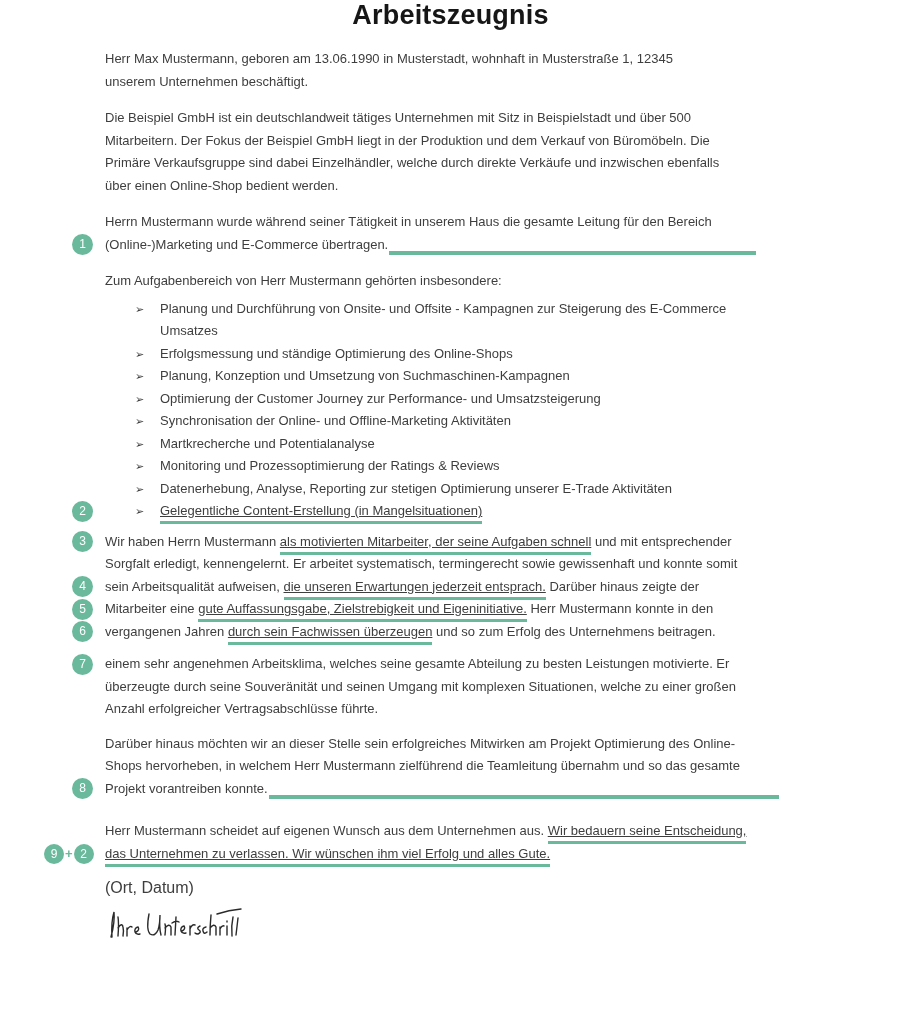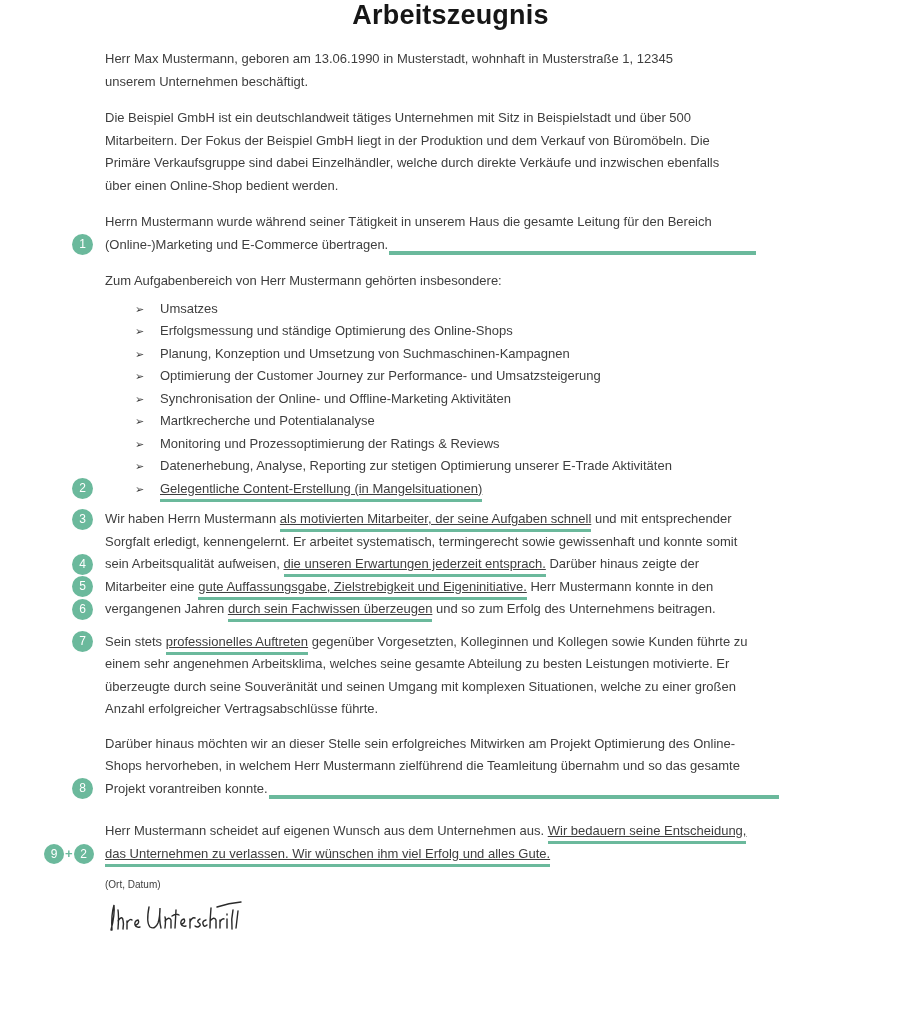--- a/index.html
+++ b/index.html
@@ -49,21 +49,21 @@
   .marker{position:absolute;left:-33px;display:flex;align-items:center;height:22.5px;}
   .marker .circle{
     width:21px;height:21px;border-radius:50%;
     background:var(--accent);color:#ffffff;
     font-size:12px;line-height:21px;text-align:center;
     display:inline-block;flex:0 0 auto;
   }
   .marker.dbl{left:-61px;}
   .marker.dbl .circle{width:20px;height:20px;line-height:20px;}
   .marker .plus{color:var(--accent);font-size:13px;font-weight:bold;margin:0 1px;}
-  .footer-area{margin-left:105px;margin-top:14px;font-size:10px;}
+  .footer-area{margin-left:105px;margin-top:14px;font-size:16px;}
   .sig{margin-top:8px;}
   .sig svg{display:block;}
 </style>
 </head>
 <body>
 
 <div class="page">
   <div class="doc-title">Arbeitszeugnis</div>
   <div class="doc">
       <div class="para">
@@ -82,20 +82,21 @@
         <div class="marker" style="top: 22.5px;">
           <span class="circle">1</span>
         </div>
       </div>
       <div class="para">
         <div class="line"><span>Zum Aufgabenbereich von Herr Mustermann gehörten insbesondere:</span></div>
       </div>
       <div class="list">
         <div class="item">
           <span class="bullet">➢</span>
+          <div class="line"><span>Planung und Durchführung von Onsite- und Offsite - Kampagnen zur Steigerung des E-Commerce</span></div>
           <div class="line"><span>Umsatzes</span></div>
         </div>
         <div class="item">
           <span class="bullet">➢</span>
           <div class="line"><span>Erfolgsmessung und ständige Optimierung des Online-Shops</span></div>
         </div>
         <div class="item">
           <span class="bullet">➢</span>
           <div class="line"><span>Planung, Konzeption und Umsetzung von Suchmaschinen-Kampagnen</span></div>
         </div>
@@ -140,21 +141,20 @@
           <span class="circle">4</span>
         </div>
         <div class="marker" style="top: 67.5px;">
           <span class="circle">5</span>
         </div>
         <div class="marker" style="top: 90px;">
           <span class="circle">6</span>
         </div>
       </div>
       <div class="para">
-        <div class="line"><span>Sein stets </span><span class="hl">professionelles Auftreten</span><span> gegenüber Vorgesetzten, Kolleginnen und Kollegen sowie Kunden führte zu</span></div>
         <div class="line"><span>einem sehr angenehmen Arbeitsklima, welches seine gesamte Abteilung zu besten Leistungen motivierte. Er</span></div>
         <div class="line"><span>überzeugte durch seine Souveränität und seinen Umgang mit komplexen Situationen, welche zu einer großen</span></div>
         <div class="line"><span>Anzahl erfolgreicher Vertragsabschlüsse führte.</span></div>
         <div class="marker" style="top: 0px;">
           <span class="circle">7</span>
         </div>
       </div>
       <div class="para">
         <div class="line"><span>Darüber hinaus möchten wir an dieser Stelle sein erfolgreiches Mitwirken am Projekt Optimierung des Online-</span></div>
         <div class="line"><span>Shops hervorheben, in welchem Herr Mustermann zielführend die Teamleitung übernahm und so das gesamte</span></div>

